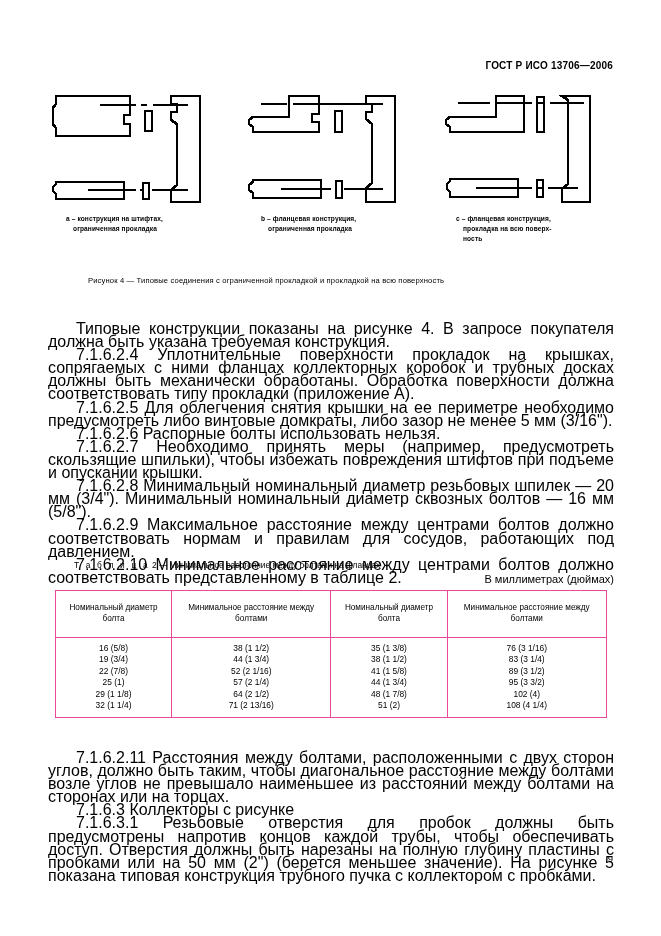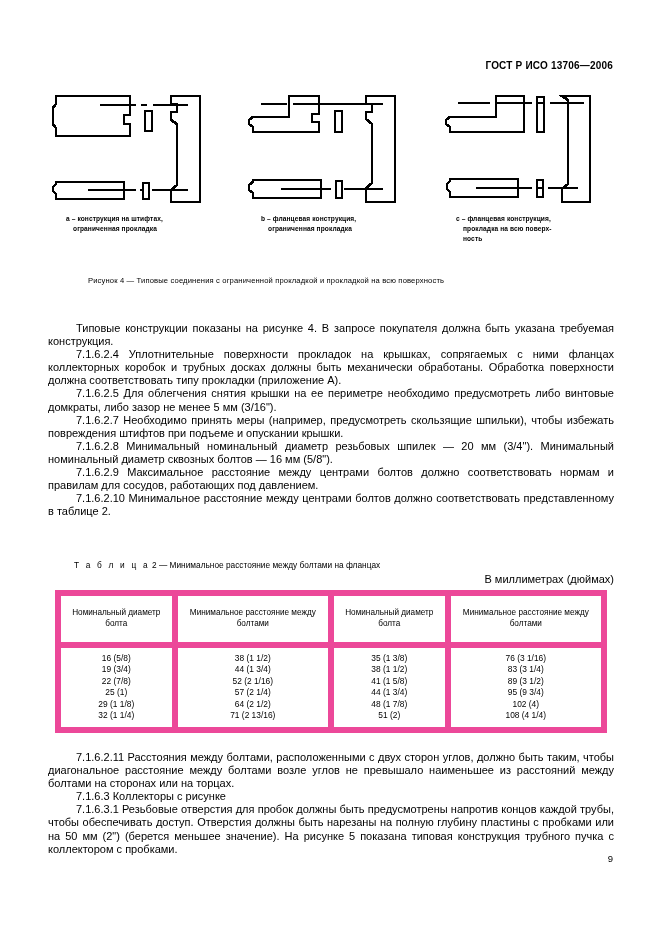--- a/index.html
+++ b/index.html
@@ -76,21 +76,21 @@
     font-size: 7.6px;
     letter-spacing: 0.15px;
     white-space: nowrap;
   }
 
   
   .body-text {
     position: absolute;
     left: 48px;
     width: 566px;
-    font-size: 11px;
+    font-size: 16px;
     line-height: 13.1px;
     text-align: justify;
     text-justify: inter-word;
   }
   .body-text.first { top: 322px; }
   .body-text p { margin: 0; }
   .body-text p.ind { text-indent: 28px; }
 
   
   .table-title {
@@ -112,21 +112,21 @@
   }
   table.spec {
     position: absolute;
     top: 590px;
     left: 55px;
     width: 552px;
     border-collapse: collapse;
     font-size: 8.2px;
   }
   table.spec th, table.spec td {
-    border: 6px solid #ec4899;
+    border: 1px solid #ec4899;
     text-align: center;
     vertical-align: middle;
   }
   table.spec th {
     font-weight: normal;
     padding: 6px 4px;
     line-height: 1.3;
     height: 34px;
   }
   table.spec td.datacell {
@@ -249,20 +249,21 @@
       </div>
     </div>
   </div>
 
   <div class="fig-title">Рисунок 4 —  Типовые соединения с ограниченной прокладкой и прокладкой на всю поверхность</div>
 
   <div class="body-text first">
     <p class="ind">Типовые конструкции показаны на рисунке 4. В запросе покупателя должна быть указана требуемая конструкция.</p>
     <p class="ind">7.1.6.2.4  Уплотнительные поверхности прокладок на крышках, сопрягаемых с ними фланцах коллекторных коробок и трубных досках должны быть механически обработаны. Обработка поверхности должна соответствовать типу прокладки (приложение А).</p>
     <p class="ind">7.1.6.2.5  Для облегчения снятия крышки на ее периметре необходимо предусмотреть либо винтовые домкраты, либо зазор не менее 5 мм (3/16").</p>
+    <p class="ind">7.1.6.2.6  Распорные болты использовать нельзя.</p>
     <p class="ind">7.1.6.2.7  Необходимо принять меры (например, предусмотреть скользящие шпильки), чтобы избежать повреждения штифтов при подъеме и опускании крышки.</p>
     <p class="ind">7.1.6.2.8  Минимальный номинальный диаметр резьбовых шпилек — 20 мм (3/4"). Минимальный номинальный диаметр сквозных болтов — 16 мм (5/8").</p>
     <p class="ind">7.1.6.2.9  Максимальное расстояние между центрами болтов должно соответствовать нормам и правилам для сосудов, работающих под давлением.</p>
     <p class="ind">7.1.6.2.10  Минимальное расстояние между центрами болтов должно соответствовать представленному в таблице 2.</p>
   </div>
 
   <div class="table-title">
     <span class="tword">Т а б л и ц а</span>
     <span>2</span>
     <span>— Минимальное расстояние между болтами на фланцах</span>
@@ -301,21 +302,21 @@
           <div>38 (1 1/2)</div>
           <div>41 (1 5/8)</div>
           <div>44 (1 3/4)</div>
           <div>48 (1 7/8)</div>
           <div>51 (2)</div>
         </td>
         <td class="datacell">
           <div>76 (3 1/16)</div>
           <div>83 (3 1/4)</div>
           <div>89 (3 1/2)</div>
-          <div>95 (9 3/4)</div>
+          <div>95 (3 3/2)</div>
           <div>102 (4)</div>
           <div>108 (4 1/4)</div>
         </td>
       </tr>
     </tbody>
   </table>
 
   <div class="body-text second">
     <p class="ind">7.1.6.2.11  Расстояния между болтами, расположенными с двух сторон углов, должно быть таким, чтобы диагональное расстояние между болтами возле углов не превышало наименьшее из расстояний между болтами на сторонах или на торцах.</p>
     <p class="ind">7.1.6.3  Коллекторы с рисунке</p>

